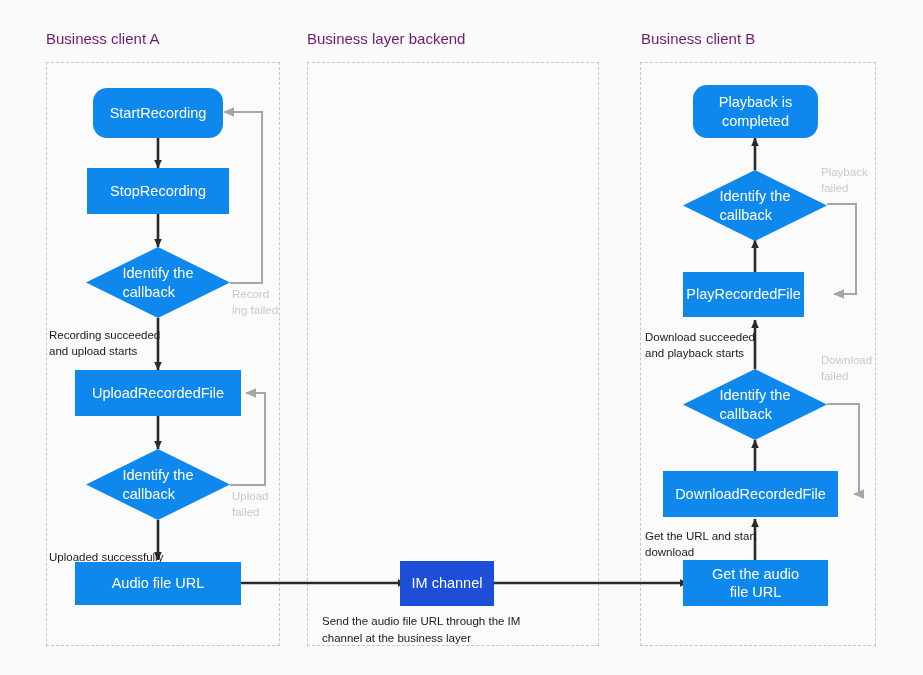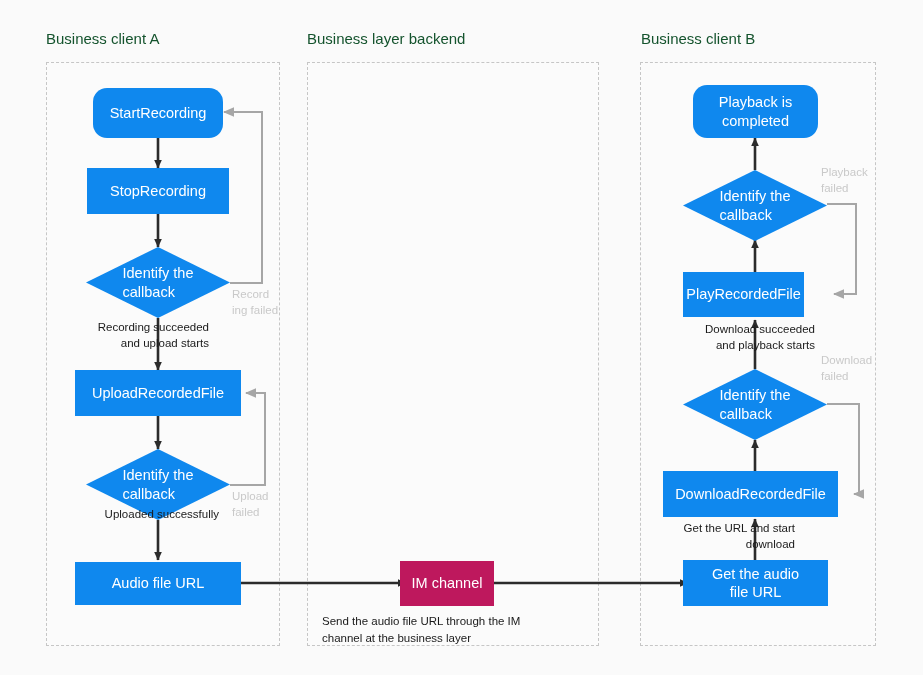--- a/index.html
+++ b/index.html
@@ -9,21 +9,21 @@
     font-family:"Liberation Sans", sans-serif;
     overflow:hidden;
     position:relative;
   }
   #stage{position:absolute;left:0;top:0;width:923px;height:675px;}
   svg.layer{position:absolute;left:0;top:0;width:923px;height:675px;pointer-events:none;}
 
   .lane-title{
     position:absolute;
     font-size:15px;
-    color:#14532d;
+    color:#701a75;
     white-space:nowrap;
     line-height:1;
   }
 
   .lane{
     position:absolute;
     border:1px dashed #c6c6c6;
     background:#fbfbfb;
     box-sizing:border-box;
   }
@@ -35,21 +35,21 @@
     display:flex;
     align-items:center;
     justify-content:center;
     text-align:center;
     font-size:14.5px;
     line-height:1.25;
     box-sizing:border-box;
     white-space:pre-line;
   }
   .node.round{border-radius:14px;}
-  .node.gray{background:#be185d;color:#ffffff;}
+  .node.gray{background:#1d4ed8;color:#ffffff;}
 
   .diamond{
     position:absolute;
     display:flex;
     align-items:center;
     justify-content:center;
     text-align:left;
     color:#ffffff;
     font-size:14.5px;
     line-height:1.25;
@@ -64,21 +64,21 @@
   .diamond .dtext{position:relative;z-index:2;}
 
   .edge-label{
     position:absolute;
     font-size:11.5px;
     color:#1a1a1a;
     line-height:1.35;
     white-space:pre-line;
     text-align:center;
   }
-  .edge-label.left{text-align:right;}
+  .edge-label.left{text-align:left;margin-top:8px;}
   .edge-label.fail{
     color:#c9c9c9;
     text-align:left;
   }
   .caption{
     position:absolute;
     font-size:11.5px;
     color:#1a1a1a;
     text-align:left;
     line-height:1.45;
@@ -151,21 +151,21 @@
 
   <div class="diamond" style="left:86px;top:449px;width:144px;height:71px;">
     <span class="dshape"></span>
     <span class="dtext">Identify the
 callback</span>
   </div>
 
   <div class="edge-label fail" style="left:232px;top:489px;width:58px;">Upload
 failed</div>
 
-  <div class="edge-label left" style="left:49px;top:507px;width:170px;">Uploaded successfully</div>
+  <div class="edge-label left" style="left:49px;top:542px;width:170px;">Uploaded successfully</div>
 
   <div class="node" style="left:75px;top:562px;width:166px;height:43px;">Audio file URL</div>
 
   <div class="node gray" style="left:400px;top:561px;width:94px;height:45px;">IM channel</div>
 
   <div class="caption" style="left:322px;top:613px;width:262px;">Send the audio file URL through the IM
 channel at the business layer</div>
 
   <div class="node round" style="left:693px;top:85px;width:125px;height:53px;">Playback is
 completed</div>

